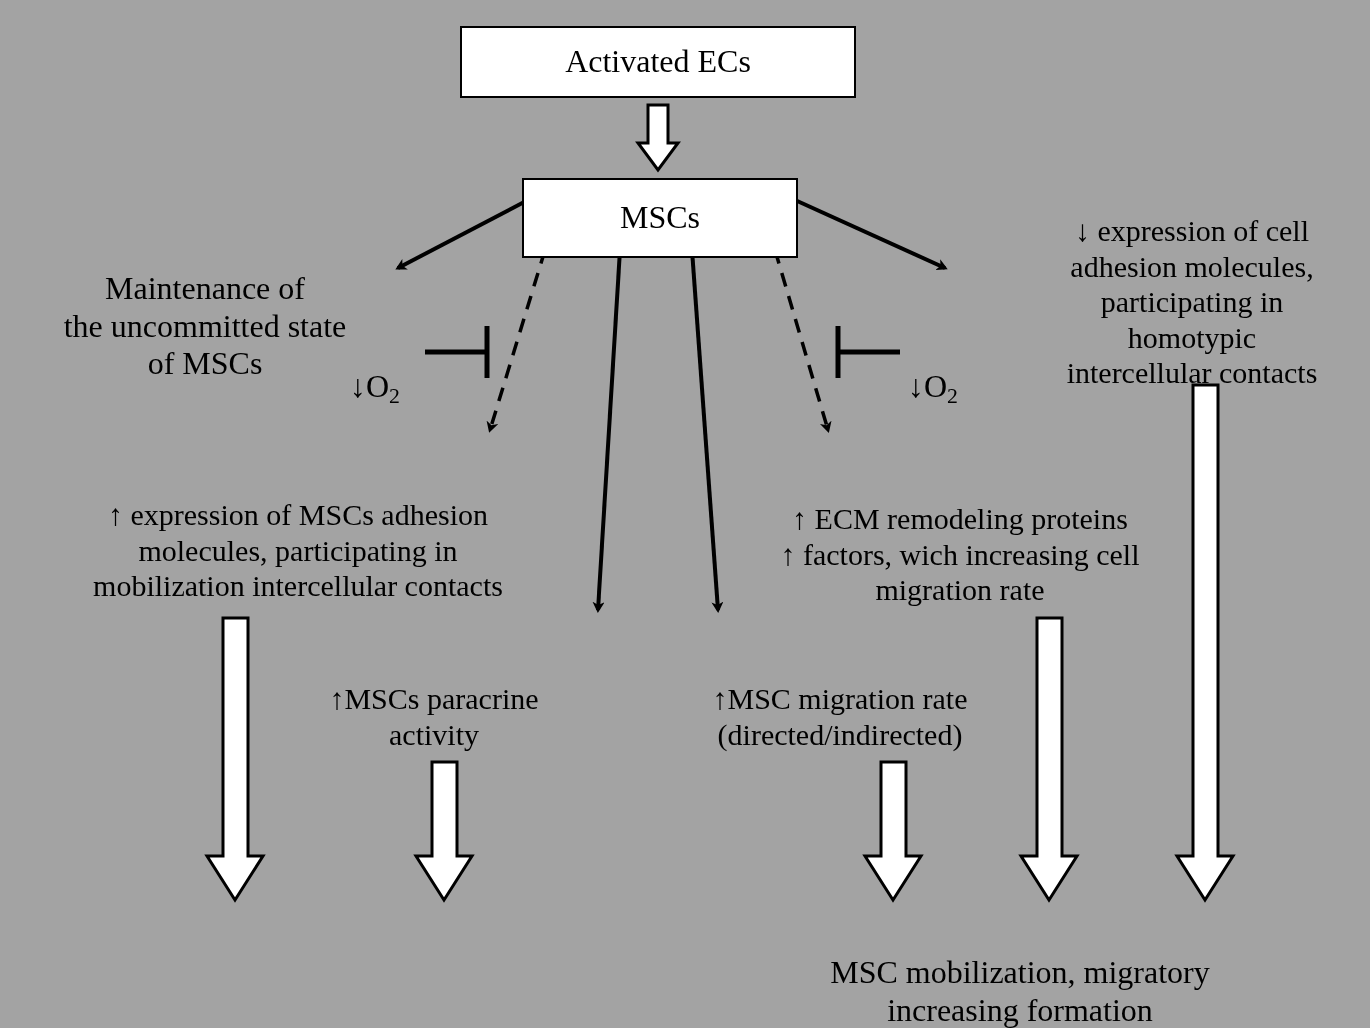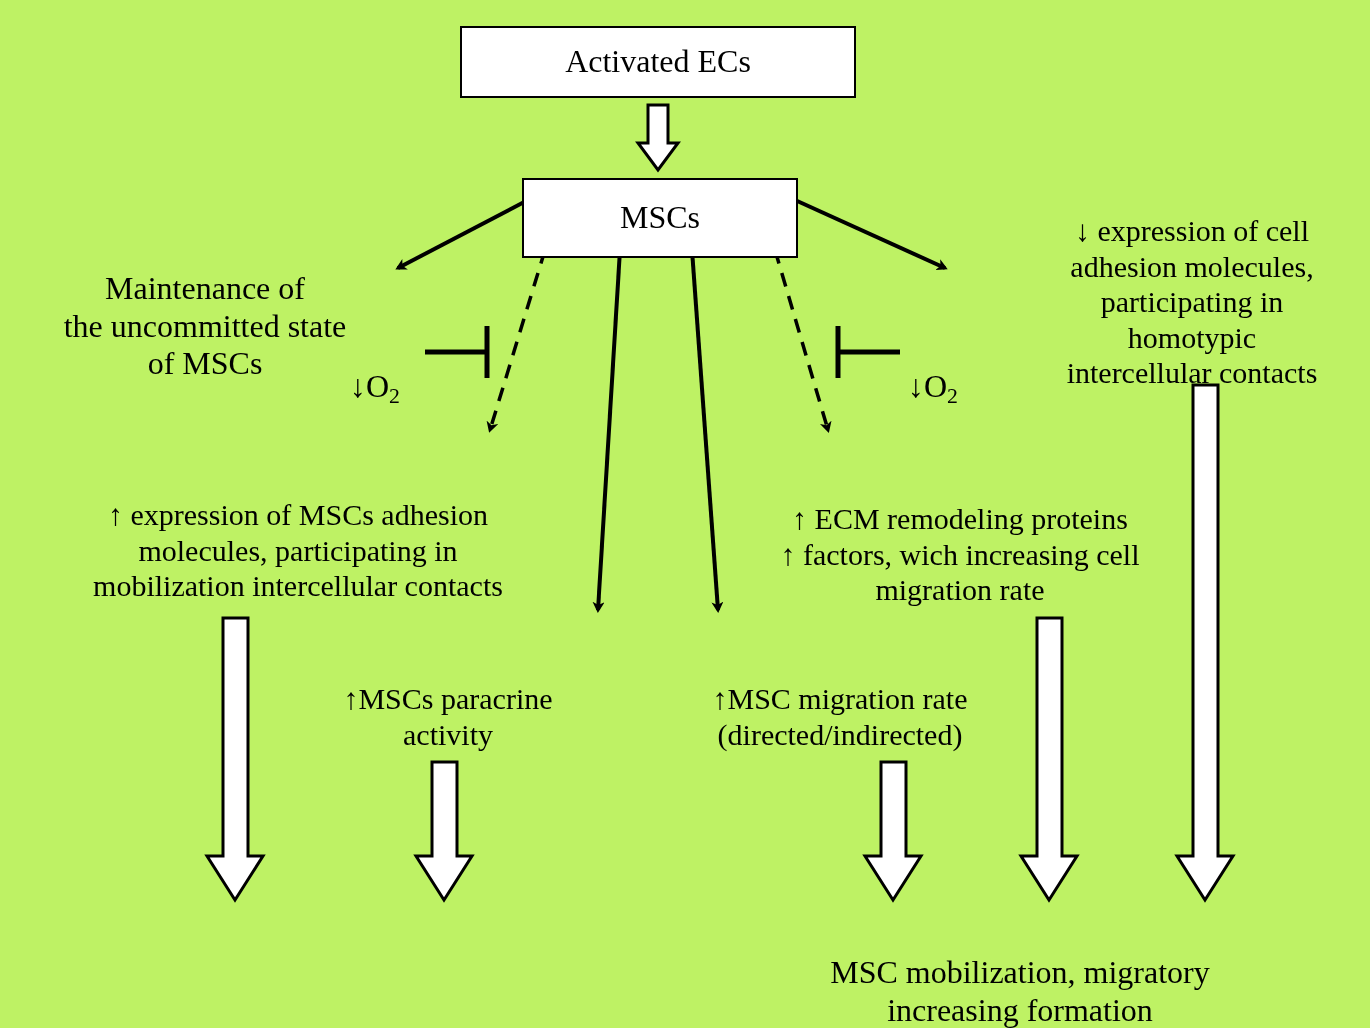--- a/index.html
+++ b/index.html
@@ -4,21 +4,21 @@
 <style>
   html, body {
     margin: 0;
     padding: 0;
     background: #ffffff;
   }
   #stage {
     position: relative;
     width: 1370px;
     height: 1028px;
-    background: #bef264;
+    background: #a3a3a3;
     font-family: "Liberation Serif", "DejaVu Serif", serif;
     color: #000000;
     overflow: hidden;
   }
   .node {
     position: absolute;
     box-sizing: border-box;
     text-align: center;
     line-height: 1.18;
     white-space: pre-line;
@@ -121,21 +121,21 @@
   <div class="node t32" style="left:908px; top:330px; width:80px; text-align:left;">
     <span>↓O</span><sub>2</sub>
   </div>
 
   <div class="node t30" style="left:28px; top:462px; width:540px;">
     <span>↑ expression of MSCs adhesion
 molecules, participating in
 mobilization intercellular contacts</span>
   </div>
 
-  <div class="node t30" style="left:288px; top:646px; width:320px;">
+  <div class="node t30" style="left:274px; top:646px; width:320px;">
     <span>↑MSCs paracrine
 activity</span>
   </div>
 
   <div class="node t30" style="left:730px; top:466px; width:460px;">
     <span>↑ ECM remodeling proteins
 ↑ factors, wich increasing cell
 migration rate</span>
   </div>
 

